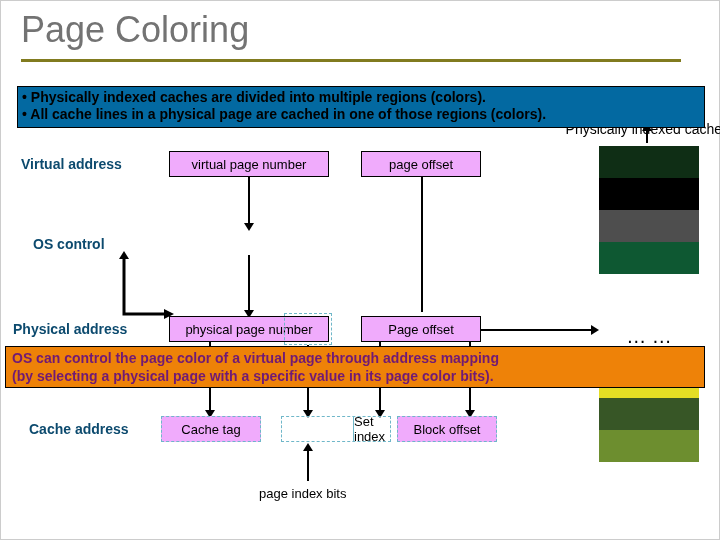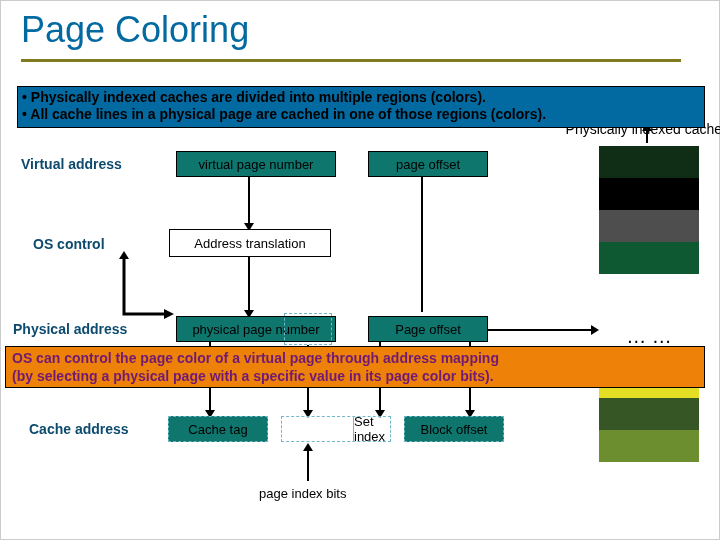--- a/index.html
+++ b/index.html
@@ -17,21 +17,21 @@
     width: 720px;
     height: 540px;
     border: 1px solid #ccc;
     box-sizing: border-box;
   }
   .title {
     position: absolute;
     left: 20px;
     top: 8px;
     font-size: 36px;
-    color: #0369a1;
+    color: #737373;
   }
   .title-underline {
     position: absolute;
     left: 20px;
     top: 58px;
     width: 660px;
     height: 3px;
     background: #817b1f; 
   }
   
@@ -70,28 +70,27 @@
   }
   .l-virtual   { left: 20px; top: 155px; }
   .l-oscontrol { left: 32px; top: 235px; }
   .l-physical  { left: 12px; top: 320px; }
   .l-cache     { left: 28px; top: 420px; }
 
   
   .fbox {
     position: absolute;
     border: 1px solid #000;
-    background: #0f766e;
+    background: #f0abfc;
     font-size: 13px;
     display: flex;
     align-items: center;
     justify-content: center;
     z-index: 3;
     box-sizing: border-box;
-    margin-left: 7px;
   }
   
   .vpn  { left: 168px; top: 150px; width: 160px; height: 26px; }
   .vpo  { left: 360px; top: 150px; width: 120px; height: 26px; }
 
   
   .atrans {
     position: absolute;
     left: 168px; top: 228px; width: 160px; height: 26px;
     border: 1px solid #000;
@@ -243,21 +242,20 @@
 </div>
 
 <div class="label l-virtual">Virtual address</div>
 <div class="label l-oscontrol">OS control</div>
 <div class="label l-physical">Physical address</div>
 <div class="label l-cache">Cache address</div>
 
 <div class="fbox vpn">virtual page number</div>
 <div class="fbox vpo">page offset</div>
 
-<div class="atrans">Address translation</div>
 
 <div class="fbox ppn">physical page number</div>
 <div class="fbox ppo">Page offset</div>
 <div class="pcolorbits"></div>
 
 <div class="fbox dashed ctag">Cache tag</div>
 <div class="csetwrap">
   <div class="half"></div>
   <div class="cset-divider"></div>
   <div class="half">Set index</div>

